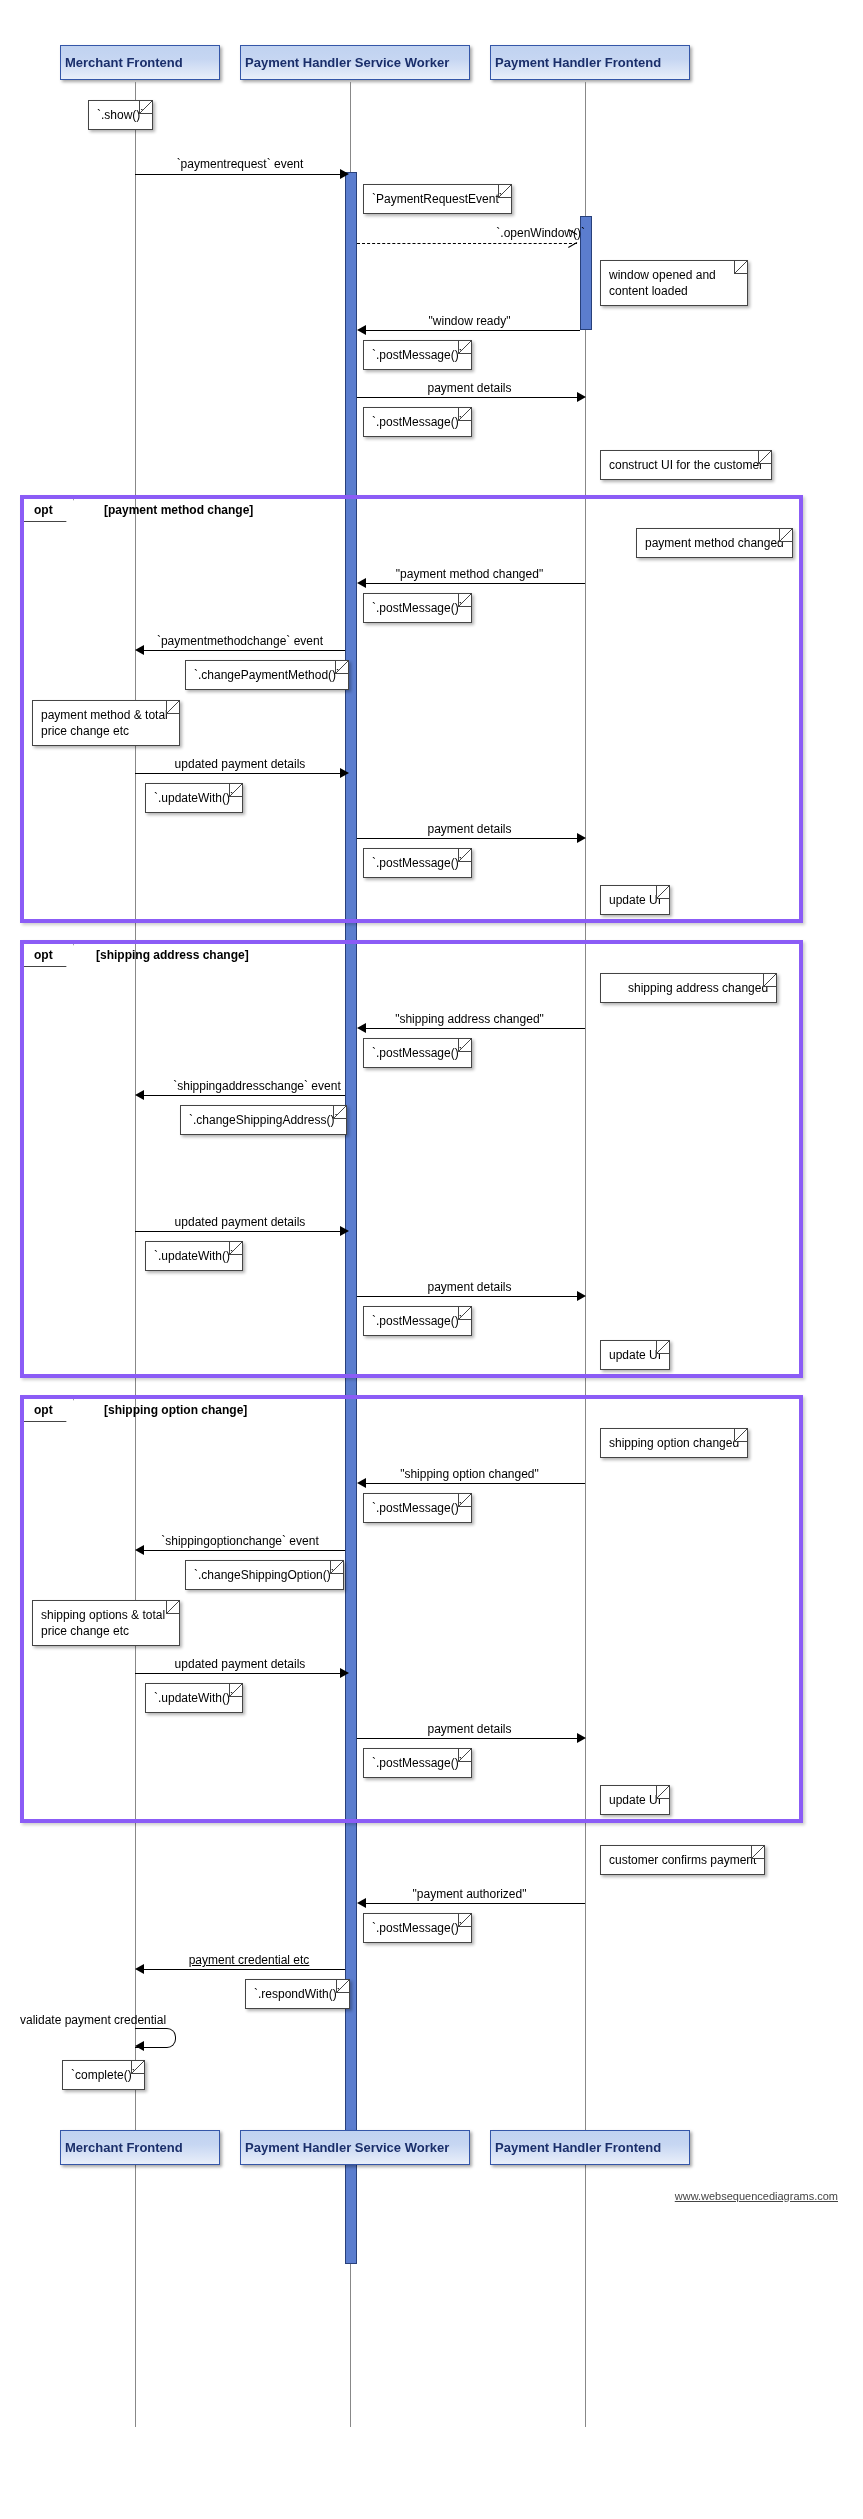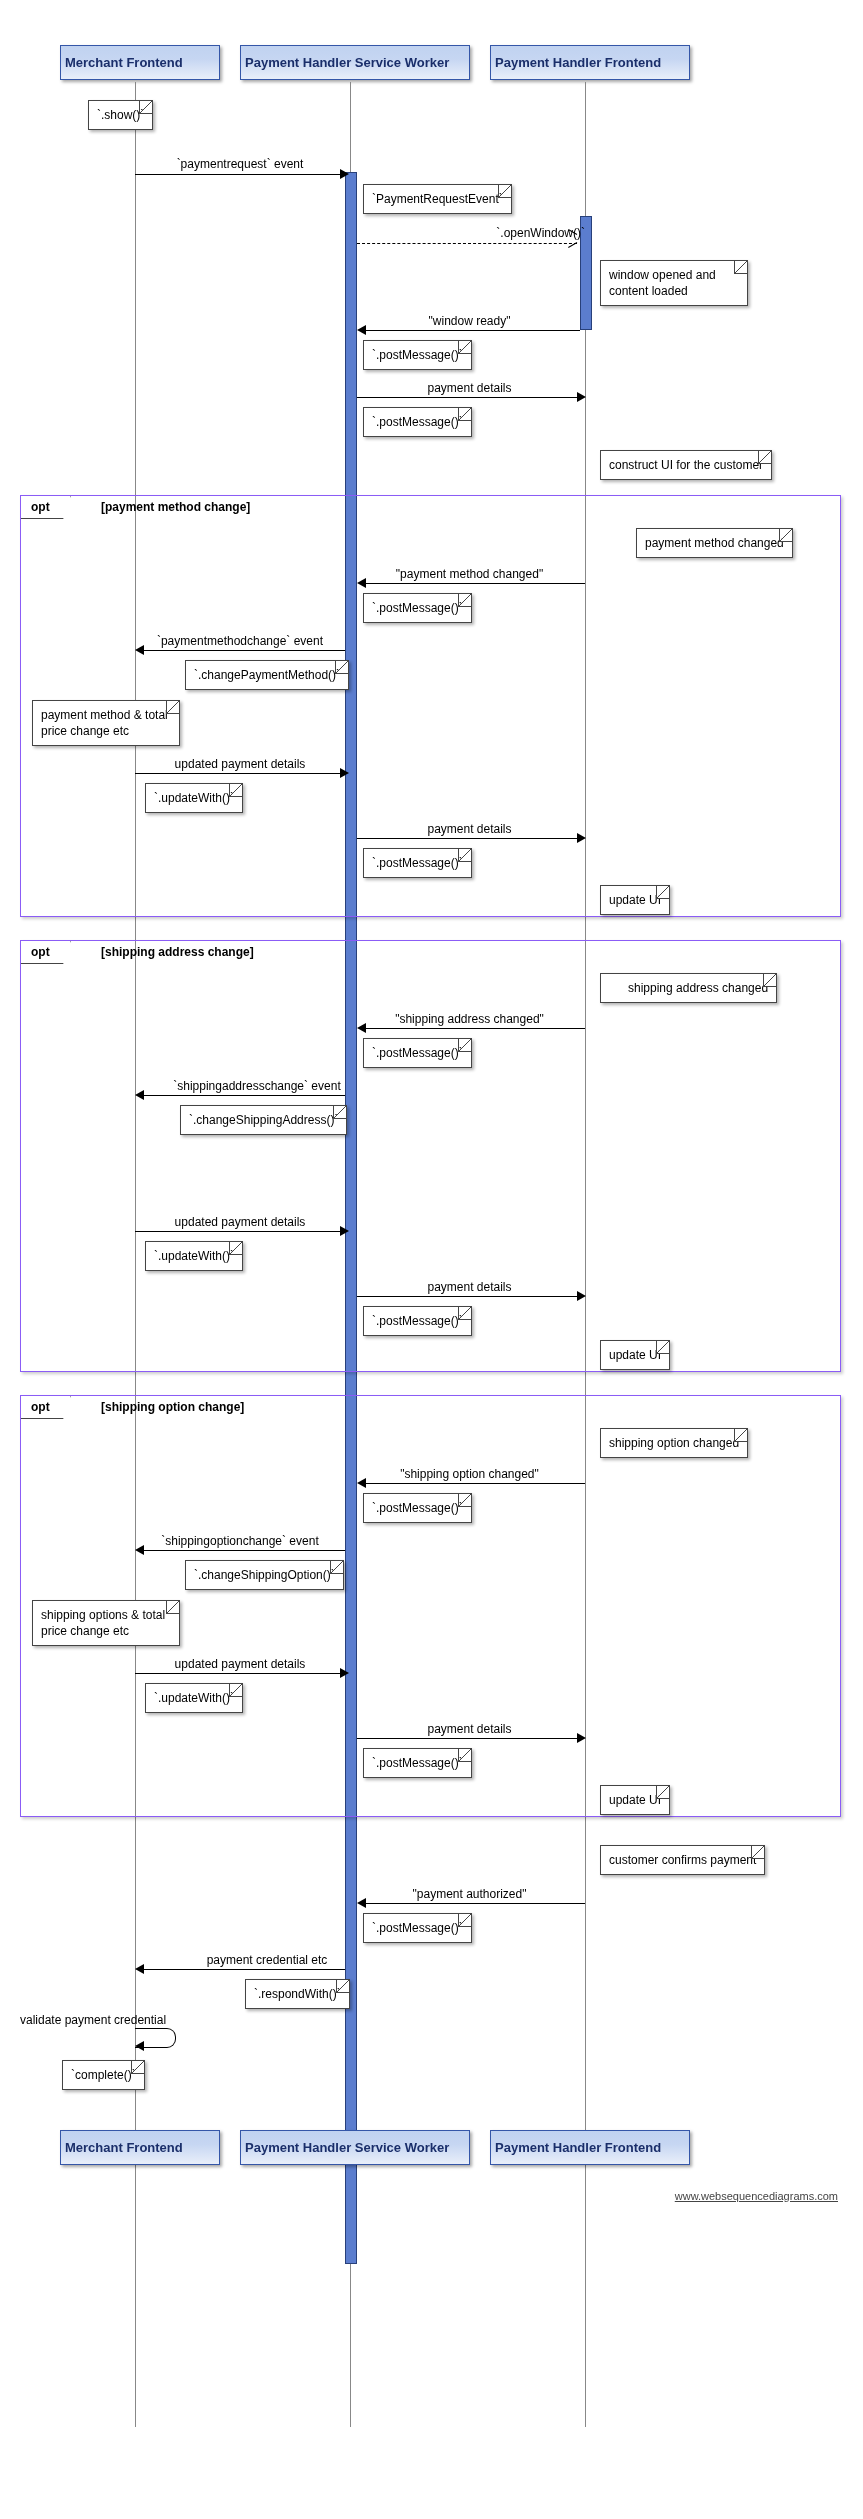--- a/index.html
+++ b/index.html
@@ -58,24 +58,23 @@
     content: "";
     position: absolute;
     right: 0; top: 0;
     width: 12px; height: 12px;
     background: linear-gradient(135deg, transparent 0 49%, #444 49% 51%, #fff 51% 100%);
     border-left: 1px solid #444;
     border-bottom: 1px solid #444;
   }
   .opt-frame {
     position: absolute;
-    border: 1px solid #8b5cf6;
+    border: 4px solid #8b5cf6;
     background: transparent;
     box-shadow: 2px 2px 3px rgba(0,0,0,0.2);
-    padding-left: 44px;
   }
   .opt-label {
     position: absolute;
     left: 0; top: 0;
     background: #fff;
     border-right: 1px solid #444;
     border-bottom: 1px solid #444;
     padding: 4px 20px 4px 10px;
     font-weight: bold;
     clip-path: polygon(0 0, 100% 0, 85% 100%, 0 100%);
@@ -189,21 +188,21 @@
   <div class="note" style="left:145px; top:783px;">`.updateWith()`</div>
 
   <div class="msg-label" style="left:357px; top:822px; width:225px;">payment details</div>
   <div class="arrow" style="left:357px; top:838px; width:220px;"></div>
   <div class="arrow-head-r" style="left:577px; top:833px;"></div>
   <div class="note" style="left:363px; top:848px;">`.postMessage()`</div>
   <div class="note" style="left:600px; top:885px;">update UI</div>
 
   <div class="opt-frame" style="left:20px; top:940px; width:775px; height:430px;">
     <div class="opt-label">opt</div>
-    <div class="opt-cond" style="left:80px;">[shipping address change]</div>
+    <div class="opt-cond" style="left:72px;">[shipping address change]</div>
   </div>
   <div class="note" style="left:600px; top:973px;padding-left:27px;">shipping address changed</div>
   <div class="msg-label" style="left:357px; top:1012px; width:225px;">"shipping address changed"</div>
   <div class="arrow" style="left:365px; top:1028px; width:220px;"></div>
   <div class="arrow-head-l" style="left:357px; top:1023px;"></div>
   <div class="note" style="left:363px; top:1038px;">`.postMessage()`</div>
 
   <div class="msg-label" style="left:135px; top:1079px; width:244px;">`shippingaddresschange` event</div>
   <div class="arrow" style="left:143px; top:1095px; width:202px;"></div>
   <div class="arrow-head-l" style="left:135px; top:1090px;"></div>
@@ -249,21 +248,21 @@
   <div class="note" style="left:363px; top:1748px;">`.postMessage()`</div>
   <div class="note" style="left:600px; top:1785px;">update UI</div>
 
   <div class="note" style="left:600px; top:1845px;">customer confirms payment</div>
 
   <div class="msg-label" style="left:357px; top:1887px; width:225px;">"payment authorized"</div>
   <div class="arrow" style="left:365px; top:1903px; width:220px;"></div>
   <div class="arrow-head-l" style="left:357px; top:1898px;"></div>
   <div class="note" style="left:363px; top:1913px;">`.postMessage()`</div>
 
-  <div class="msg-label" style="left:141px; top:1953px; width:252px;">payment credential etc</div>
+  <div class="msg-label" style="left:123px; top:1953px; width:252px;text-decoration:underline;">payment credential etc</div>
   <div class="arrow" style="left:143px; top:1969px; width:202px;"></div>
   <div class="arrow-head-l" style="left:135px; top:1964px;"></div>
   <div class="note" style="left:245px; top:1979px;">`.respondWith()`</div>
 
   <div class="msg-label" style="left:20px; top:2013px; text-align:left;">validate payment credential</div>
   <div class="self-loop" style="left:135px; top:2028px; height:18px; border-radius:0 9px 9px 0;"></div>
   <div class="arrow-head-l" style="left:135px; top:2041px;"></div>
 
   <div class="note" style="left:62px; top:2060px;">`complete()`</div>
 

